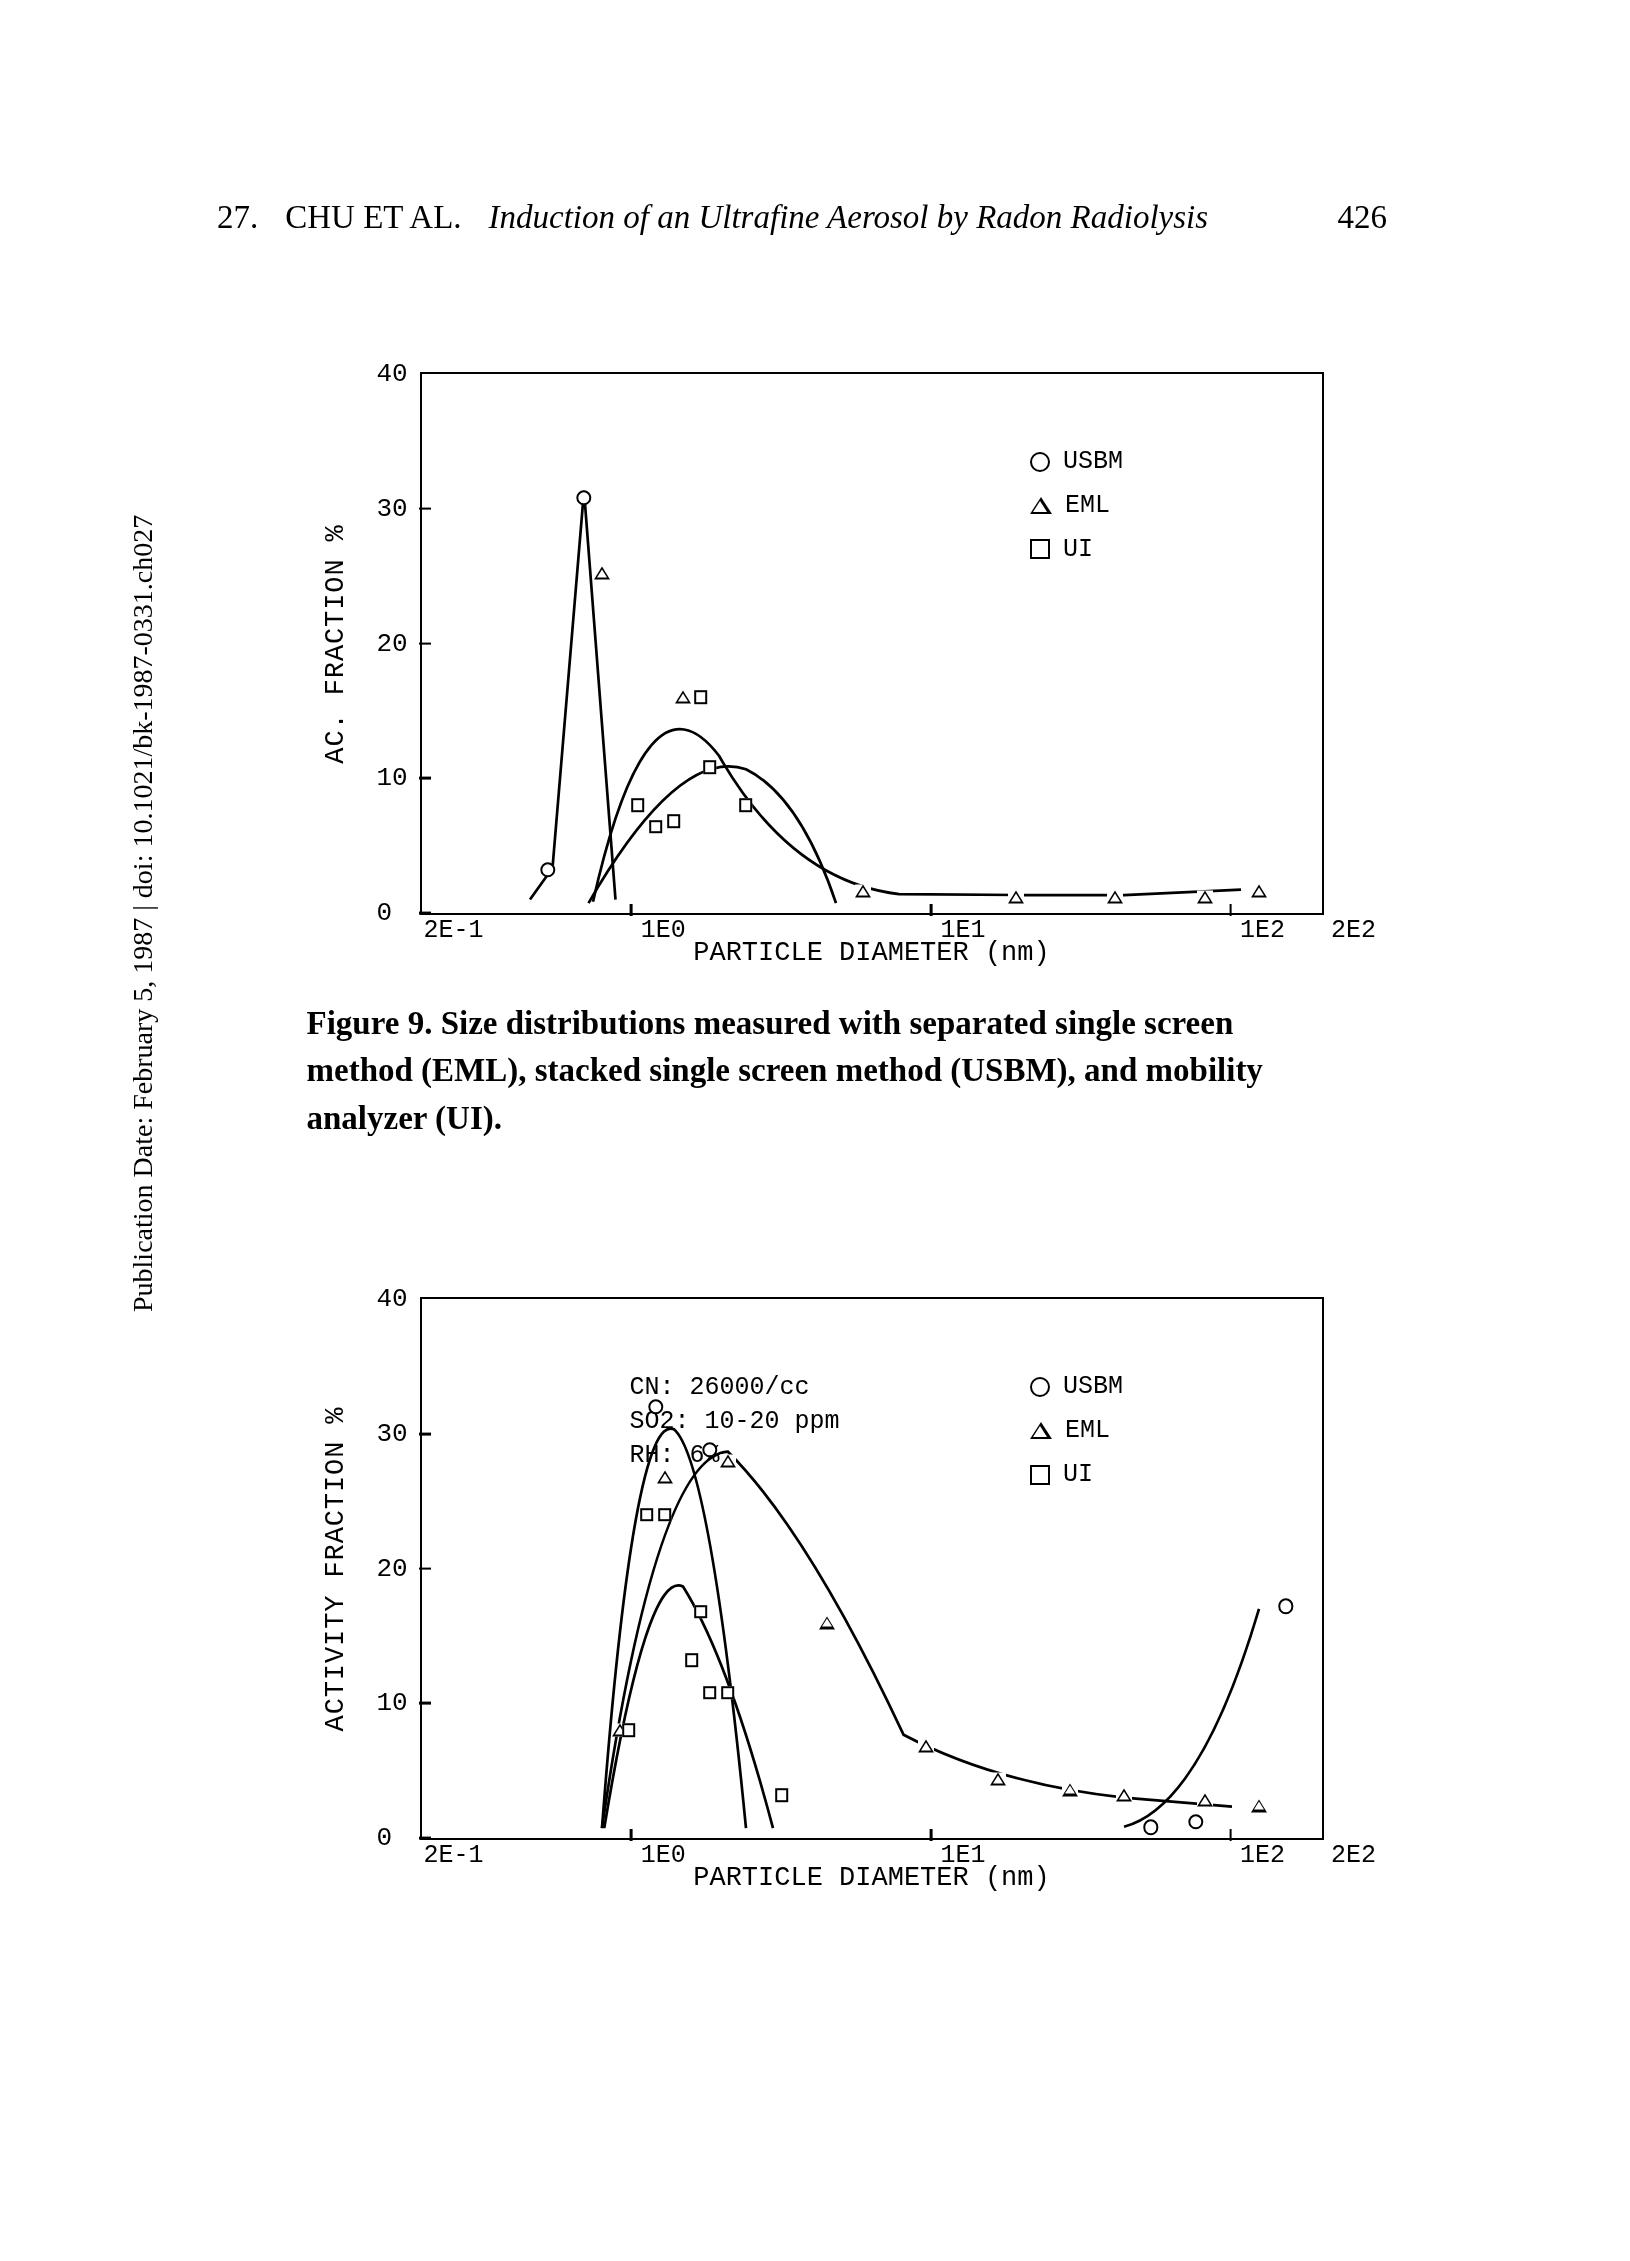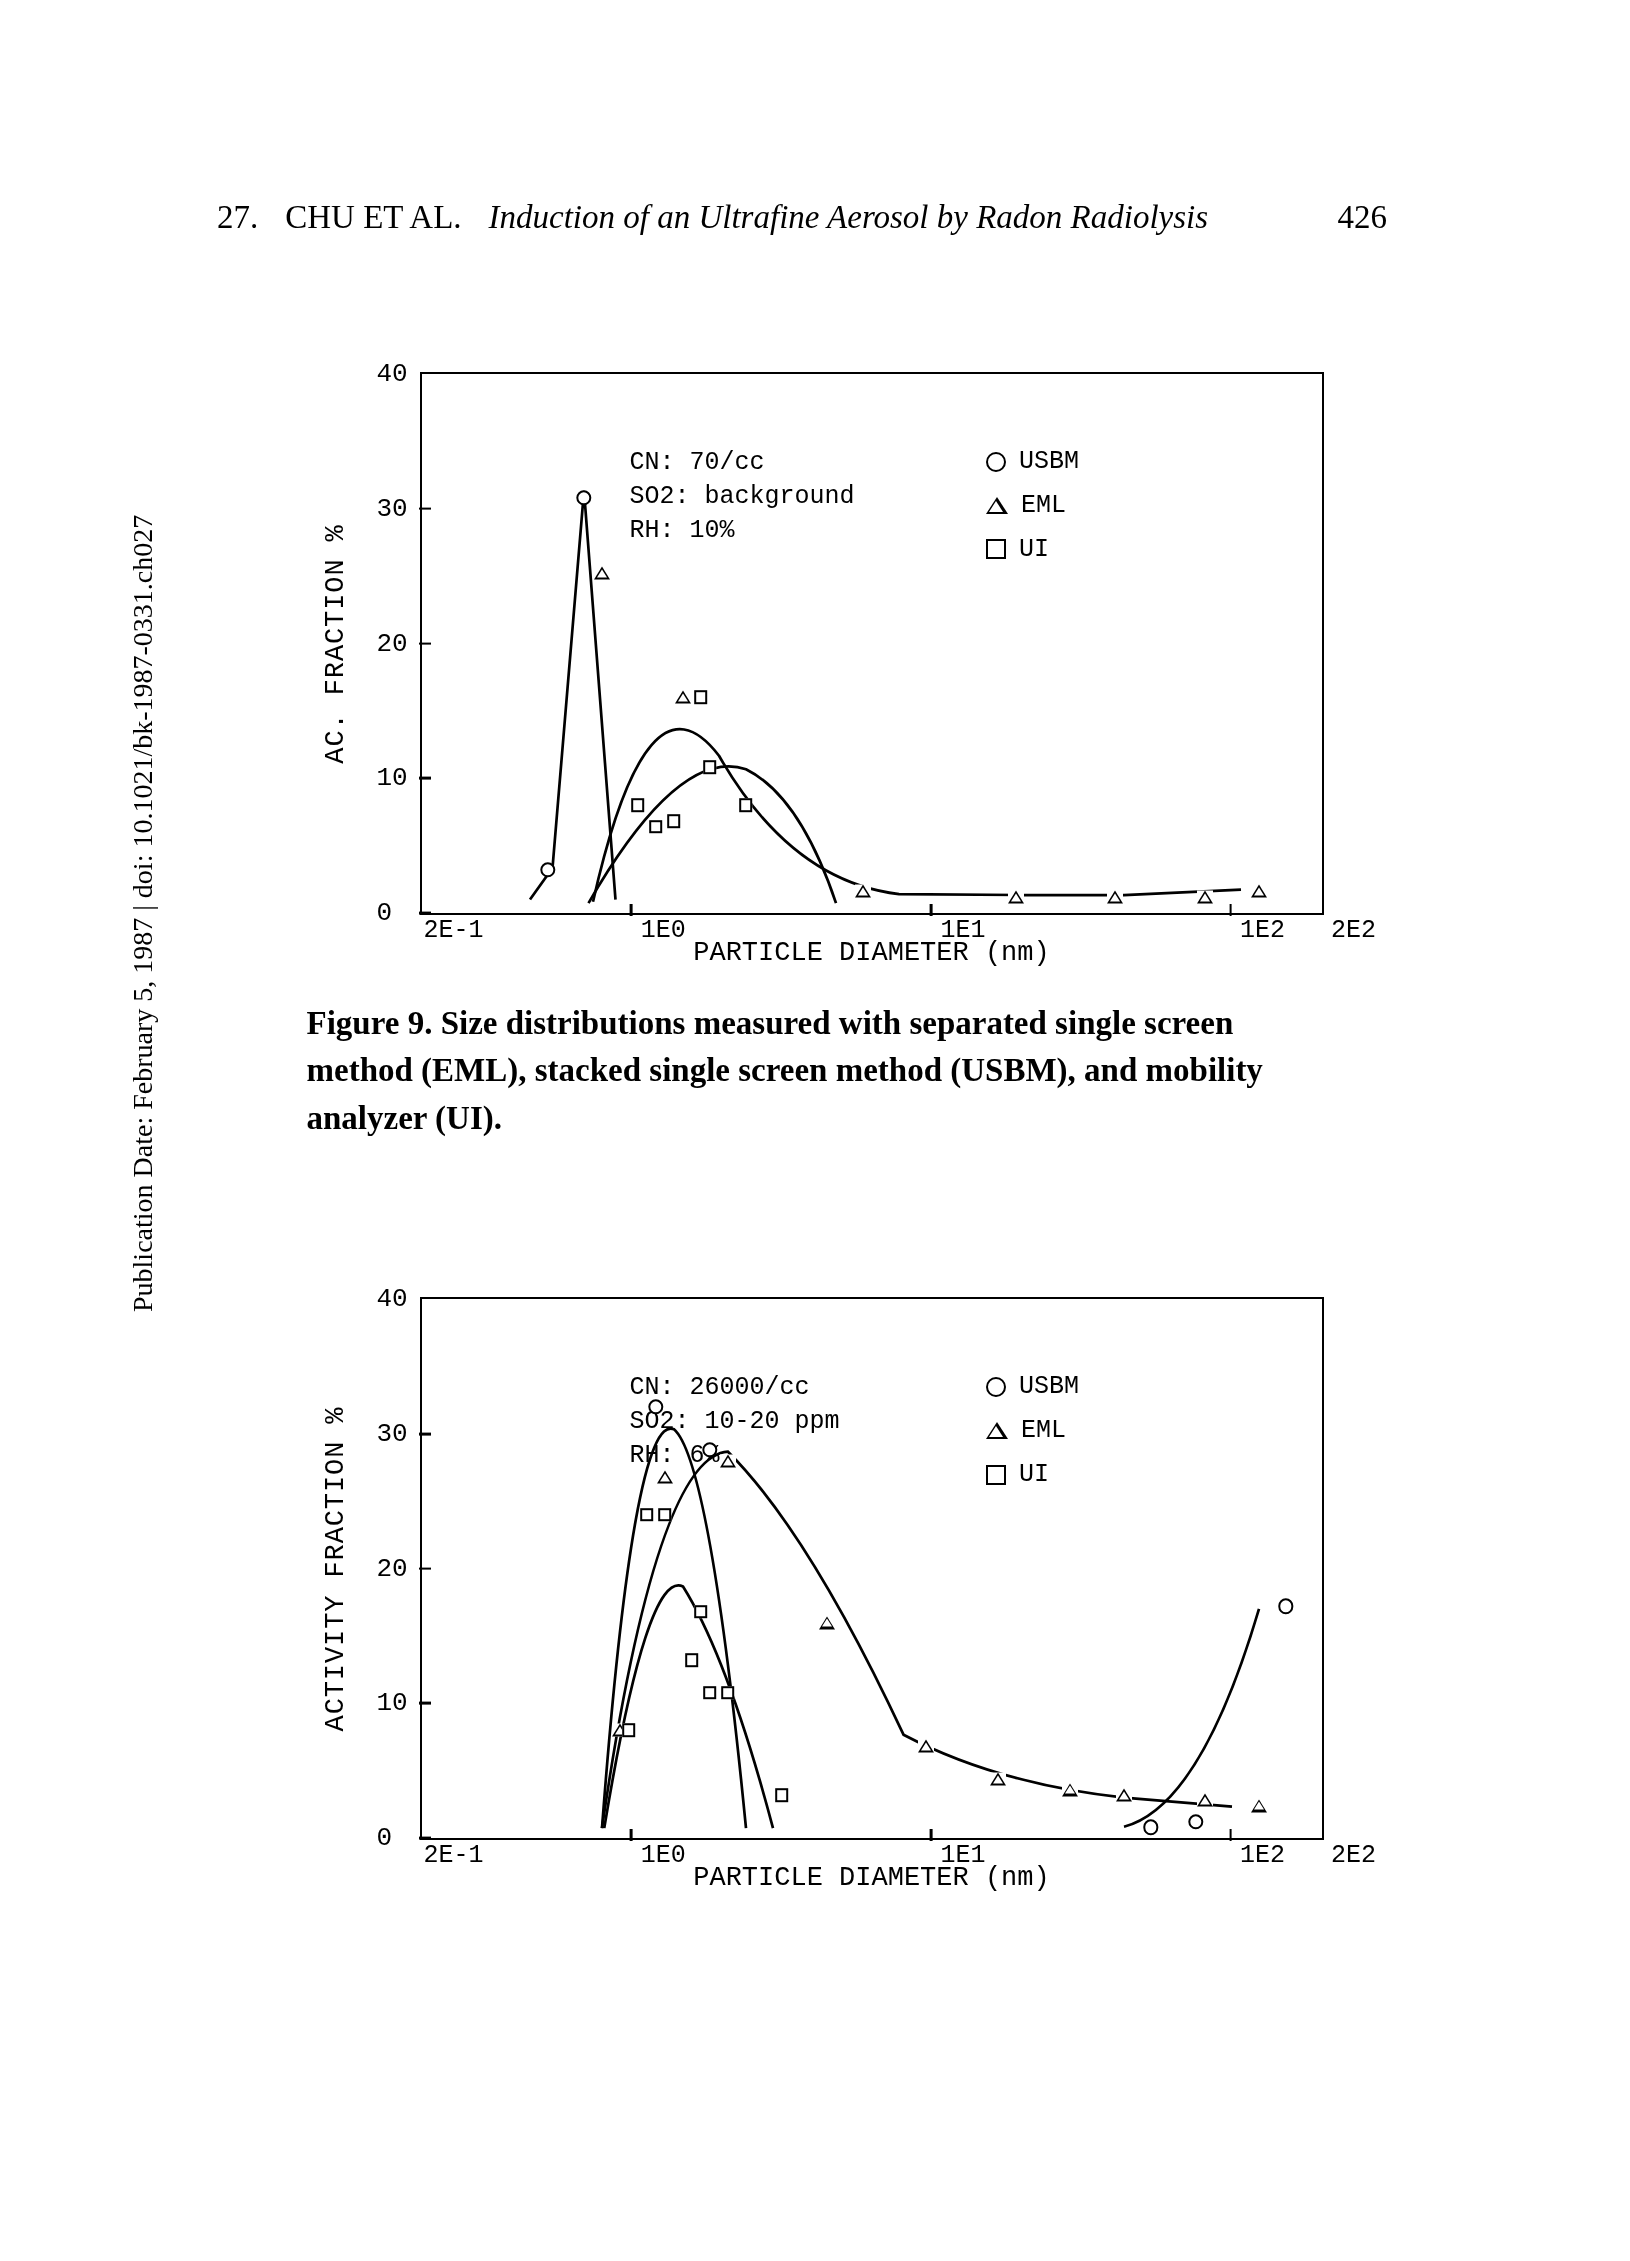--- a/index.html
+++ b/index.html
@@ -98,21 +98,21 @@
     font-size: 27px;
     white-space: nowrap;
     letter-spacing: 0.9px;
   }
   .legend {
     position: absolute;
     font-size: 25px;
     line-height: 1.35;
   }
   .legend-left  { left: 208px;  top: 72px; }
-  .legend-right { left: 564px; top: 71px; }
+  .legend-right { left: 608px; top: 71px; }
   .legend-right .row { display: flex; align-items: center; gap: 13.6px; margin-bottom: 10px; }
   .marker {
     display: inline-block;
     width: 20px;
     height: 20px;
     border: 2.3px solid #000;
     box-sizing: border-box;
   }
   .marker.circle  { border-radius: 50%; }
   .marker.tri {
@@ -208,25 +208,20 @@
 
       <span class="xtick" style="left:0%">2E-1</span>
       <span class="xtick" style="left:23.3%">1E0</span>
       <span class="xtick-mark" style="left:23.3%"></span>
       <span class="xtick" style="left:56.6%">1E1</span>
       <span class="xtick-mark" style="left:56.6%"></span>
       <span class="xtick" style="left:89.9%">1E2</span>
       <span class="xtick-mark" style="left:89.9%"></span>
       <span class="xtick" style="left:100%">2E2</span>
 
-      <div class="legend legend-left">
-        <div>CN: 70/cc</div>
-        <div>SO2: background</div>
-        <div>RH: 10%</div>
-      </div>
       <div class="legend legend-right">
         <div class="row">
             <span class="marker circle"></span>
             <span>USBM</span>
           </div>
         <div class="row">
             <span class="marker tri"></span>
             <span>EML</span>
           </div>
         <div class="row">

